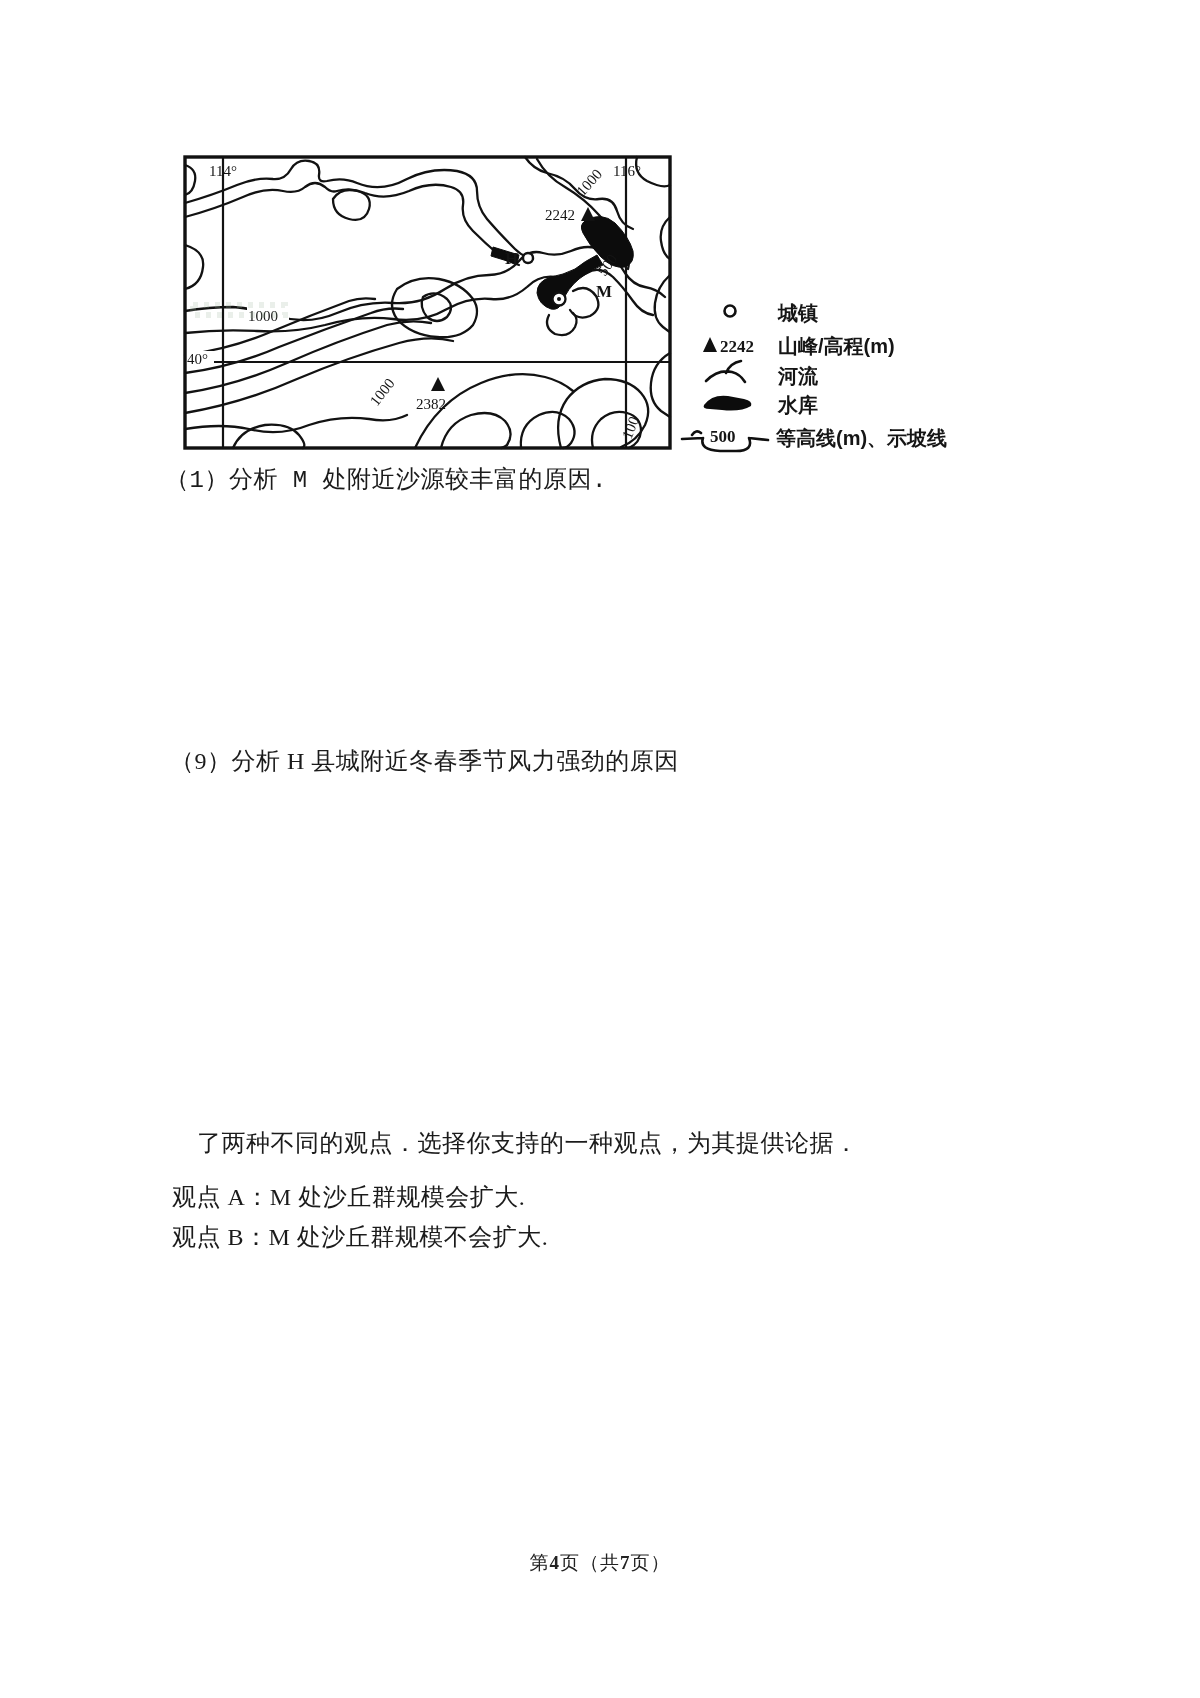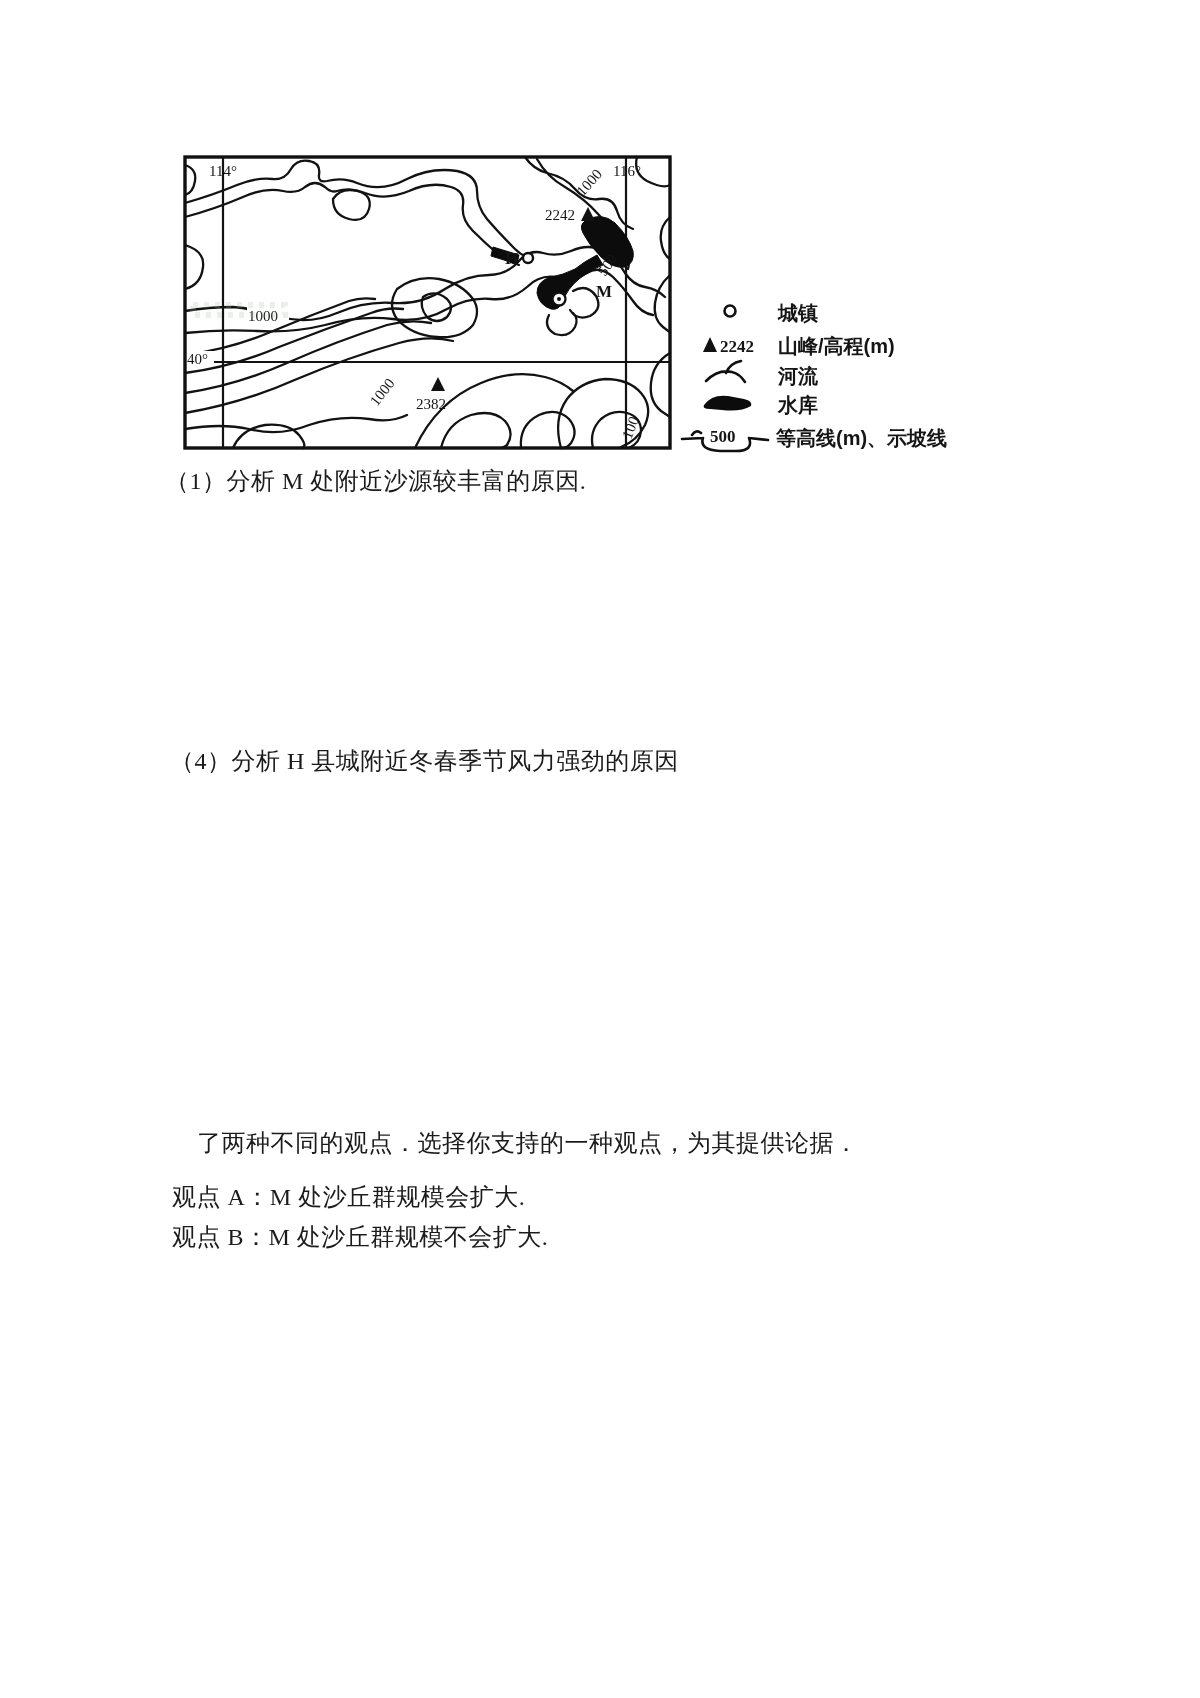--- a/index.html
+++ b/index.html
@@ -148,23 +148,26 @@
         <text class="legendtext" x="608" y="272">水库</text>
       </g>
       <g>
         <path class="lsym" d="M512,299 L533,298 M533,298 Q529,310 550,311 L566,311 Q584,311 579,298 M579,298 L598,300 M522,295 Q526,289 531,293"></path>
         <text class="legendnum" x="540" y="302">500</text>
         <text class="legendtext" x="606" y="305">等高线(m)、示坡线</text>
       </g>
     </g>
   </svg>
 
-  <div class="txt" style="left:165px;top:466px;">（1）分析 M 处附近沙源较丰富的原因.</div>
+  <div class="txt" style="left:165px;top:466px;font-family:Liberation Mono, monospace;">（1）分析 M 处附近沙源较丰富的原因.</div>
 
-  <div class="txt" style="left:170px;top:746px;">（4）分析 H 县城附近冬春季节风力强劲的原因</div>
+  <div class="txt" style="left:170px;top:746px;">（9）分析 H 县城附近冬春季节风力强劲的原因</div>
 
   <div class="txt" style="left:197px;top:1128px;">了两种不同的观点．选择你支持的一种观点，为其提供论据．</div>
 
   <div class="txt" style="left:172px;top:1182px;">观点 A：M 处沙丘群规模会扩大.</div>
   <div class="txt" style="left:172px;top:1222px;">观点 B：M 处沙丘群规模不会扩大.</div>
 
+  <div class="footer">
+    <span>第</span><b>4</b><span>页（共</span><b>7</b><span>页）</span>
+  </div>
 
 </div>
 
 </body></html>

